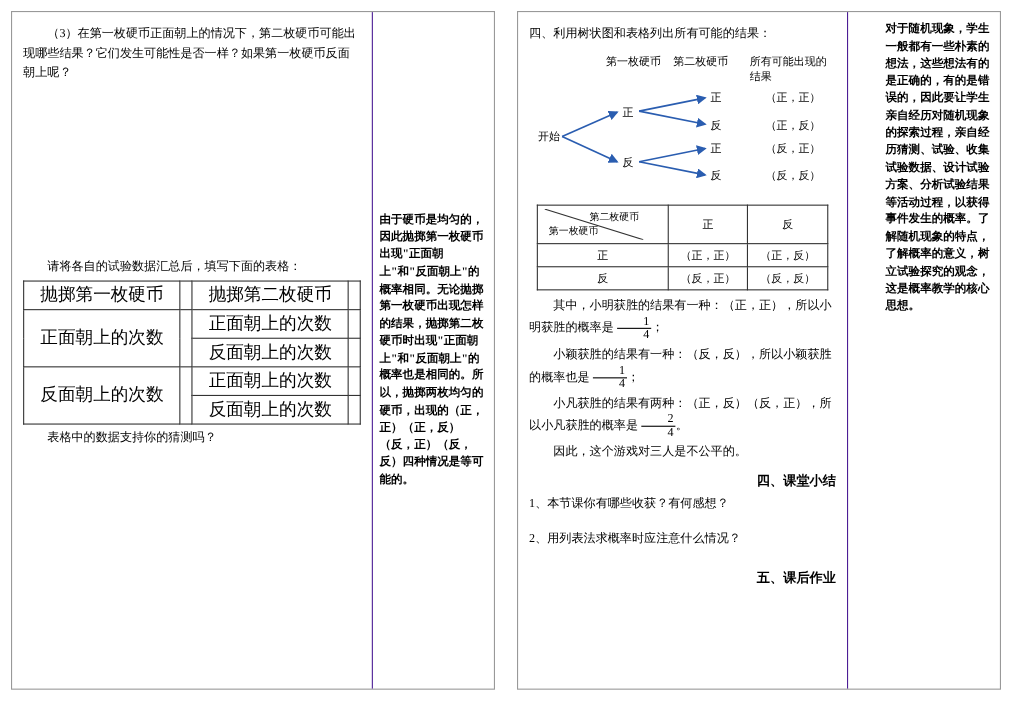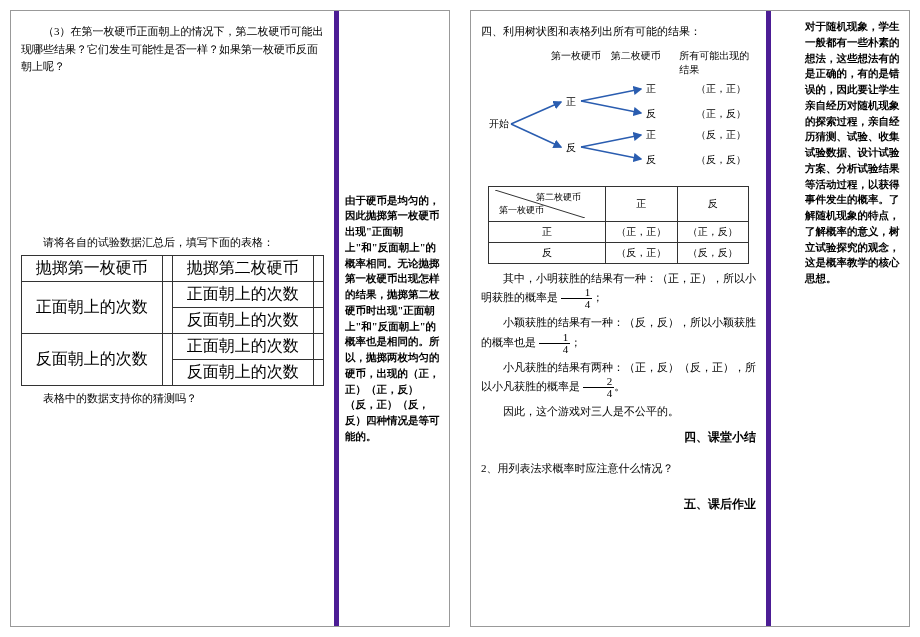--- a/index.html
+++ b/index.html
@@ -23,21 +23,21 @@
     width: 440px;
   }
   .page-right {
     width: 440px;
     gap: 28px;
   }
   .col-main {
     flex: 1;
     padding: 8px 10px;
     box-sizing: border-box;
-    border-right: 5px solid #4c1d95;
+    border-right: 1px solid #4c1d95;
     overflow: hidden;
   }
   .col-side {
     width: 110px;
     padding: 8px 6px;
     box-sizing: border-box;
     font-size: 10.5px;
     line-height: 1.5;
     font-weight: bold;
   }
@@ -253,20 +253,21 @@
     </p>
 
     <p>
       <span>小凡获胜的结果有两种：（正，反）（反，正），所以小凡获胜的概率是</span>
       <span class="frac"><span class="num">2</span><span class="den">4</span></span><span>。</span>
     </p>
 
     <p>因此，这个游戏对三人是不公平的。</p>
 
     <h4 class="no-indent">四、课堂小结</h4>
+    <p class="no-indent">1、本节课你有哪些收获？有何感想？</p>
     <p class="no-indent" style="margin-top:14px">2、用列表法求概率时应注意什么情况？</p>
 
     <h4 class="no-indent" style="margin-top:18px">五、课后作业</h4>
   </div>
   <div class="col-side">
     <span>对于随机现象，学生一般都有一些朴素的想法，这些想法有的是正确的，有的是错误的，因此要让学生亲自经历对随机现象的探索过程，亲自经历猜测、试验、收集试验数据、设计试验方案、分析试验结果等活动过程，以获得事件发生的概率。了解随机现象的特点，了解概率的意义，树立试验探究的观念，这是概率教学的核心思想。</span>
   </div>
 </div>
 
 </body></html>

